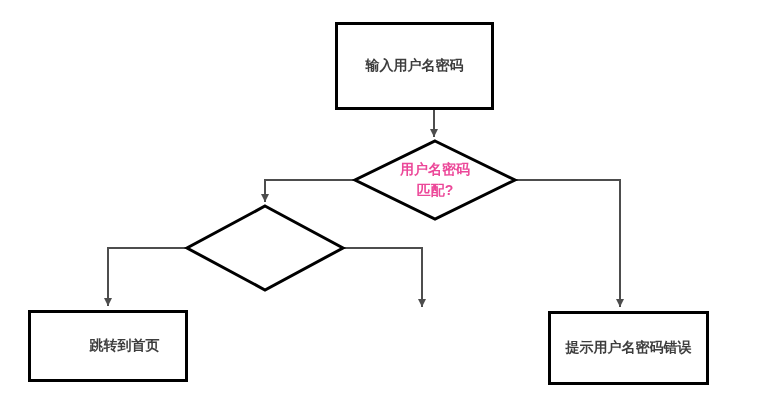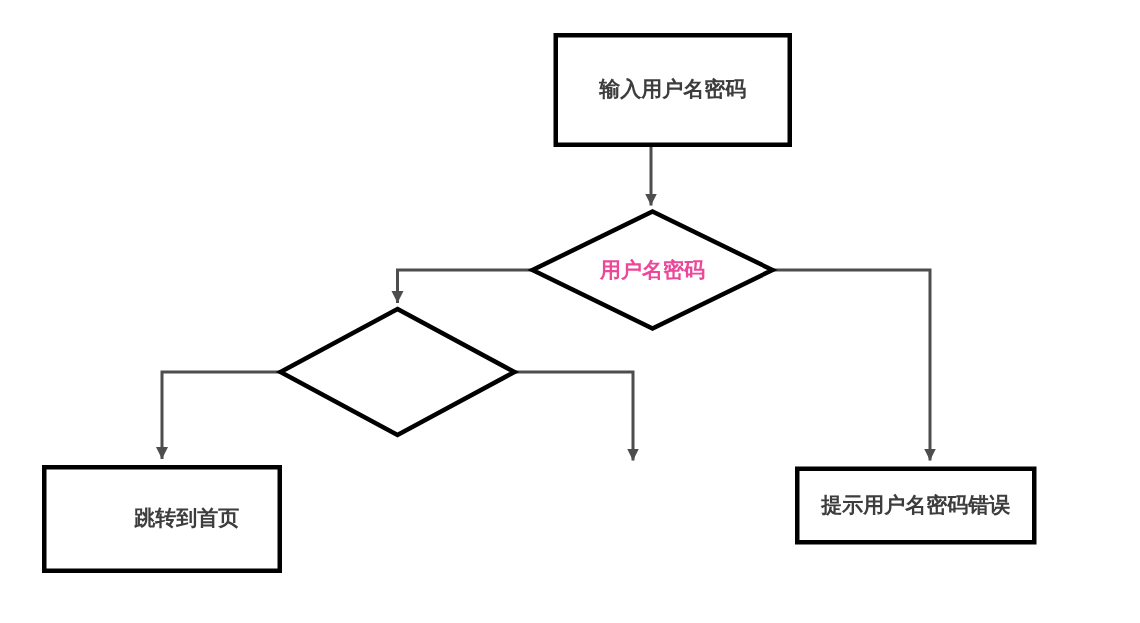--- a/index.html
+++ b/index.html
@@ -23,24 +23,24 @@
     background: #ffffff;
     display: flex;
     align-items: center;
     justify-content: center;
     font-size: 14px;
     font-weight: bold;
     color: #3d3d3d;
     text-align: center;
     white-space: nowrap;
   }
-  .node-start    { left: 369px; top: 22px;  width: 159px; height: 76px; justify-content: center; }
+  .node-start    { left: 335px; top: 22px;  width: 159px; height: 88px; justify-content: center; }
   .node-home     { left: 28px;  top: 310px; width: 160px; height: 72px; padding-left: 33px; }
   .node-disabled { left: 343px; top: 311px; width: 158px; height: 72px; }
-  .node-wrong    { left: 530px; top: 311px; width: 161px; height: 52px; }
+  .node-wrong    { left: 548px; top: 311px; width: 161px; height: 74px; }
   .diamond-label {
     position: absolute;
     transform: translate(-50%, -50%);
     font-size: 14px;
     font-weight: bold;
     color: #ec4899;
     text-align: center;
     line-height: 21px;
     white-space: nowrap;
     pointer-events: none;
@@ -74,20 +74,21 @@
 
     <polygon points="265,206 343,248 265,290 187,248" fill="#ffffff" stroke="#000000" stroke-width="3"></polygon>
   </svg>
 
   <div class="node-rect node-start">
     <span>输入用户名密码</span>
   </div>
 
   <div class="diamond-label label-match">
     <div>用户名密码</div>
+    <div>匹配?</div>
   </div>
 
 
   <div class="node-rect node-home">
     <span>跳转到首页</span>
   </div>
 
 
   <div class="node-rect node-wrong">
     <span>提示用户名密码错误</span>

